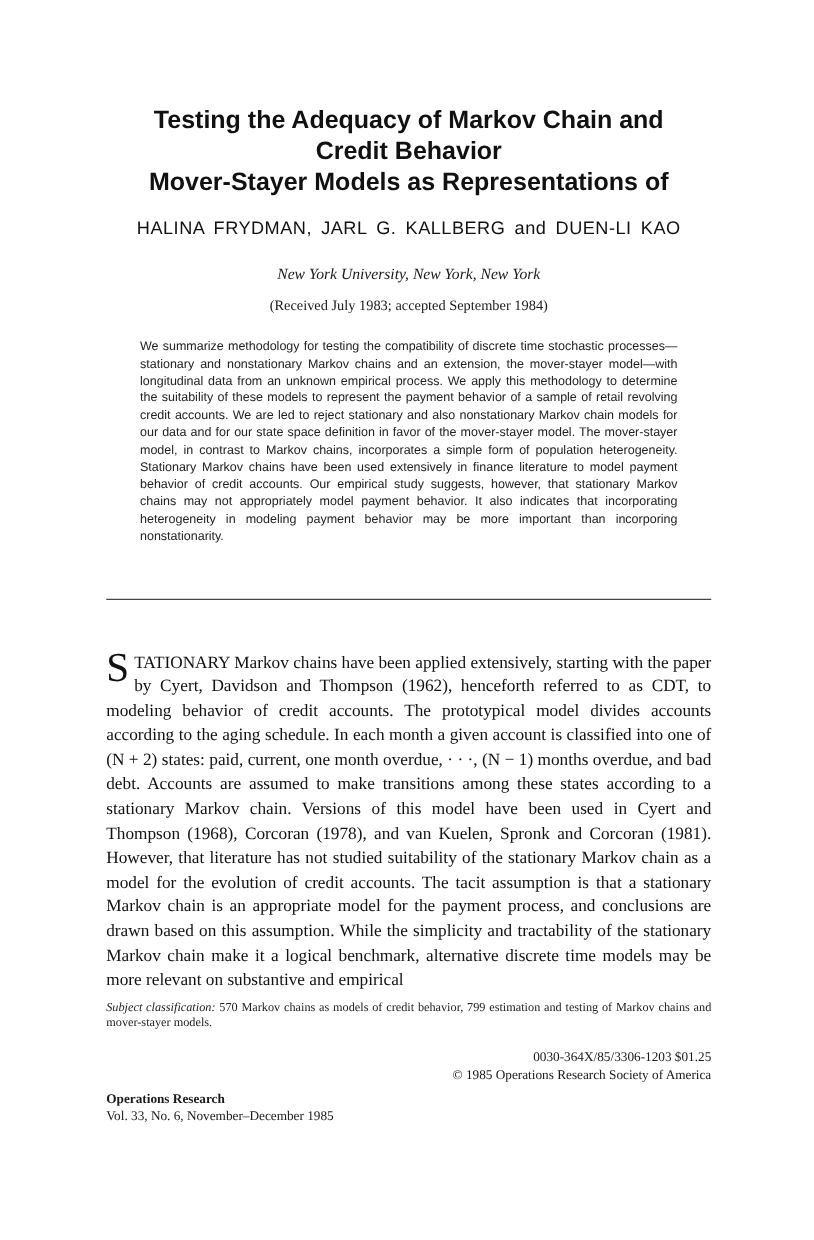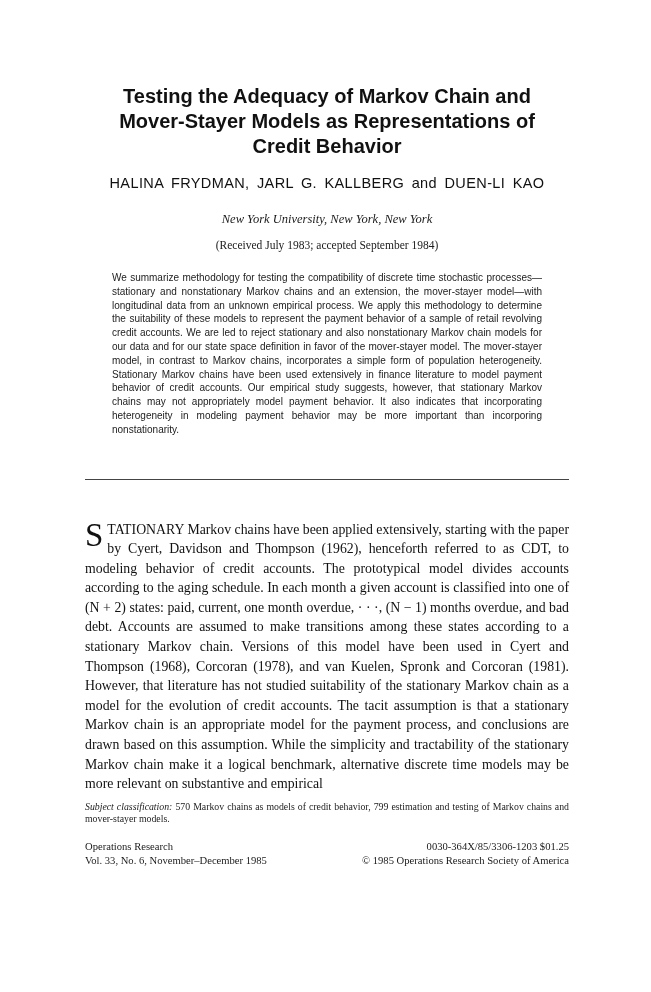--- a/index.html
+++ b/index.html
@@ -97,32 +97,32 @@
   }
 
   .footer {
     margin-top: 14px;
     display: flex;
     justify-content: space-between;
     align-items: flex-start;
     font-size: 10.6px;
     line-height: 1.35;
   }
-  .footer .journal { font-weight: normal; }
+  .footer .journal { font-weight: bold; margin-top: 33px; }
   .footer .right { text-align: right; }
 </style>
 </head>
 <body>
 
 <div class="page">
 
   <div class="title">
     <div>Testing the Adequacy of Markov Chain and</div>
+    <div>Credit Behavior</div>
     <div>Mover-Stayer Models as Representations of</div>
-    <div>Credit Behavior</div>
   </div>
 
   <div class="authors">HALINA FRYDMAN, JARL G. KALLBERG and DUEN-LI KAO</div>
 
   <div class="affiliation">New York University, New York, New York</div>
 
   <div class="received">(Received July 1983; accepted September 1984)</div>
 
   <p class="abstract">We summarize methodology for testing the compatibility of discrete time stochastic processes—stationary and nonstationary Markov chains and an extension, the mover-stayer model—with longitudinal data from an unknown empirical process. We apply this methodology to determine the suitability of these models to represent the payment behavior of a sample of retail revolving credit accounts. We are led to reject stationary and also nonstationary Markov chain models for our data and for our state space definition in favor of the mover-stayer model. The mover-stayer model, in contrast to Markov chains, incorporates a simple form of population heterogeneity. Stationary Markov chains have been used extensively in finance literature to model payment behavior of credit accounts. Our empirical study suggests, however, that stationary Markov chains may not appropriately model payment behavior. It also indicates that incorporating heterogeneity in modeling payment behavior may be more important than incorporing nonstationarity.</p>
 

